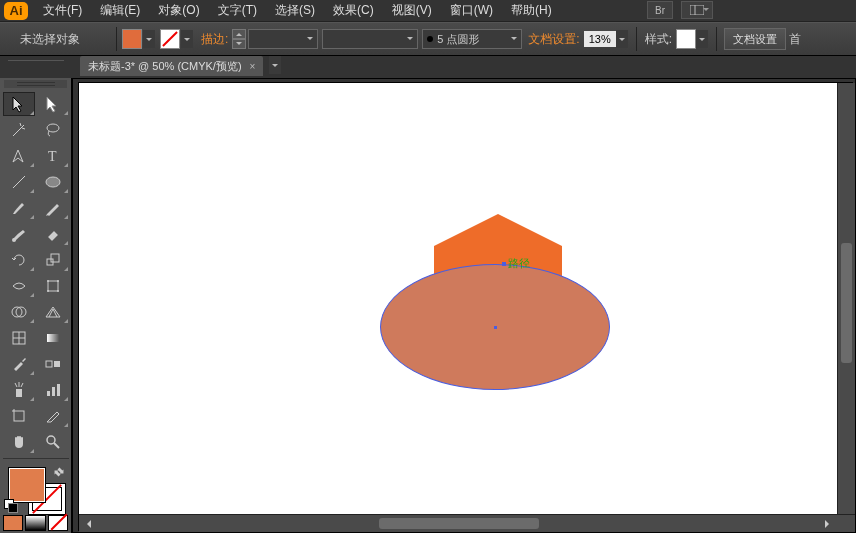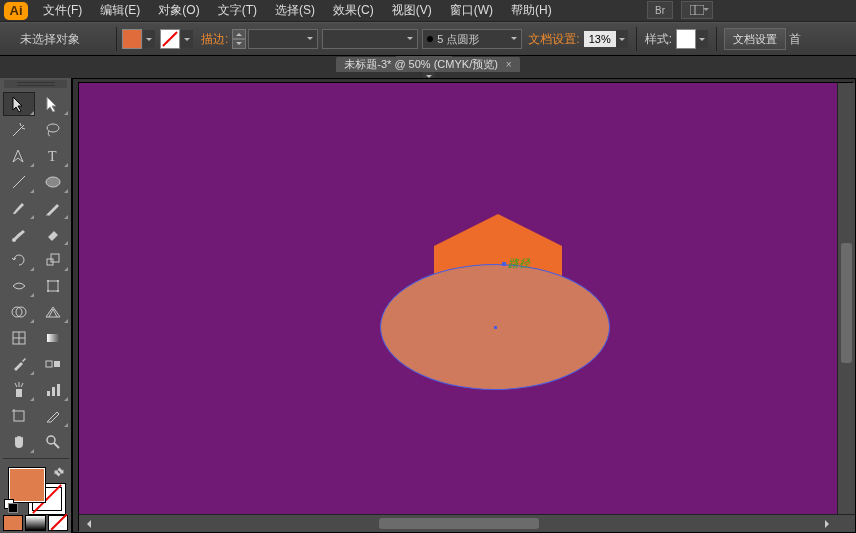--- a/index.html
+++ b/index.html
@@ -27,21 +27,21 @@
   .field-box .bullet{width:6px;height:6px;border-radius:50%;background:#000;margin-right:4px;}
   .spinner{display:flex;flex-direction:column;margin-right:2px;}
   .spinner span{width:12px;height:8px;background:#555;border:1px solid #777;display:flex;align-items:center;justify-content:center;}
   .spinner span::before{content:"";border:3px solid transparent;}
   .spinner span:first-child::before{border-bottom-color:#bbb;margin-bottom:2px;}
   .spinner span:last-child::before{border-top-color:#bbb;margin-top:2px;}
   .num-field{width:32px;height:16px;background:#e8e8e8;color:#000;text-align:center;font-size:11px;line-height:16px;}
   .style-swatch{width:18px;height:18px;background:#fff;border:1px solid #888;display:inline-block;}
   .btn-box{height:20px;background:linear-gradient(#555,#444);border:1px solid #666;color:#ddd;display:inline-flex;align-items:center;padding:0 8px;margin:0 3px;font-size:11px;}
   
-  .tabstrip{height:22px;background:#333333;display:flex;align-items:center;border-bottom:1px solid #000;flex-direction:column;}
+  .tabstrip{height:22px;background:#333333;display:flex;align-items:flex-start;border-bottom:1px solid #000;}
   .panel-grip{width:72px;height:8px;margin-right:8px;margin-left:0;display:flex;align-items:center;justify-content:center;gap:2px;}
   .panel-grip span{width:56px;height:1px;background:#555;}
   .tab{height:20px;background:#555555;color:#ddd;display:flex;align-items:center;padding:0 8px;border-radius:2px 2px 0 0;font-size:11px;gap:8px;}
   .tab .close{color:#bbb;font-size:10px;}
   .tab-menu{margin-left:6px;margin-bottom:4px;}
   
   .main{position:absolute;left:0;top:78px;right:0;bottom:0;display:flex;}
   
   .toolbox{width:71px;background:#535353;border-right:1px solid #000;display:flex;flex-direction:column;}
   .tgrip{height:8px;background:#474747;margin:2px 4px 4px 4px;display:flex;align-items:center;justify-content:center;gap:2px;flex-direction:column;}
@@ -63,21 +63,21 @@
   .tiny-sw .a{position:absolute;left:0;top:0;width:8px;height:8px;background:#fff;border:1px solid #000;}
   .tiny-sw .b{position:absolute;left:4px;top:4px;width:8px;height:8px;background:#000;border:1px solid #888;}
   .mode-row{display:flex;gap:2px;padding:2px 3px;}
   .mode-row .mode{width:20px;height:14px;border:1px solid #000;}
   .mode.solid{background:#e07d4c;}
   .mode.grad{background:linear-gradient(#fff,#000);}
   .mode.none{background:#fff;position:relative;}
   .mode.none::after{content:"";position:absolute;left:-1px;top:5px;width:22px;height:2px;background:#e00;transform:rotate(-45deg);}
   
   .canvas-wrap{flex:1;background:#333;position:relative;border:1px solid #000;}
-  .artboard{position:absolute;left:6px;top:4px;width:773px;height:447px;background:#701a75;box-shadow:0 0 0 1px #000;font-style:italic;}
+  .artboard{position:absolute;left:6px;top:4px;width:773px;height:447px;background:#ffffff;box-shadow:0 0 0 1px #000;}
   .hexagon{position:absolute;left:355px;top:163px;width:128px;height:80px;background:#ee6c29;}
   .hexagon::before,.hexagon::after{content:"";position:absolute;left:0;width:0;height:0;border-left:64px solid transparent;border-right:64px solid transparent;}
   .hexagon::before{top:-32px;border-bottom:32px solid #ee6c29;}
   .hexagon::after{bottom:-32px;border-top:32px solid #ee6c29;}
   .ellipse{position:absolute;left:301px;top:181px;width:228px;height:124px;border-radius:50%;background:#cf7a5c;border:1px solid #4a5ee0;}
   .ellipse .center{position:absolute;left:50%;top:50%;width:3px;height:3px;margin:-1px 0 0 -1px;background:#4a5ee0;}
   .anno{position:absolute;left:423px;top:173px;font-size:11px;color:#1faa1a;}
   .anno .ap{display:inline-block;width:4px;height:4px;background:#4a5ee0;margin-right:2px;vertical-align:middle;}
   
   .hscroll{position:absolute;left:6px;bottom:0;right:0;height:17px;background:#4a4a4a;border-top:1px solid #222;display:flex;align-items:center;}

